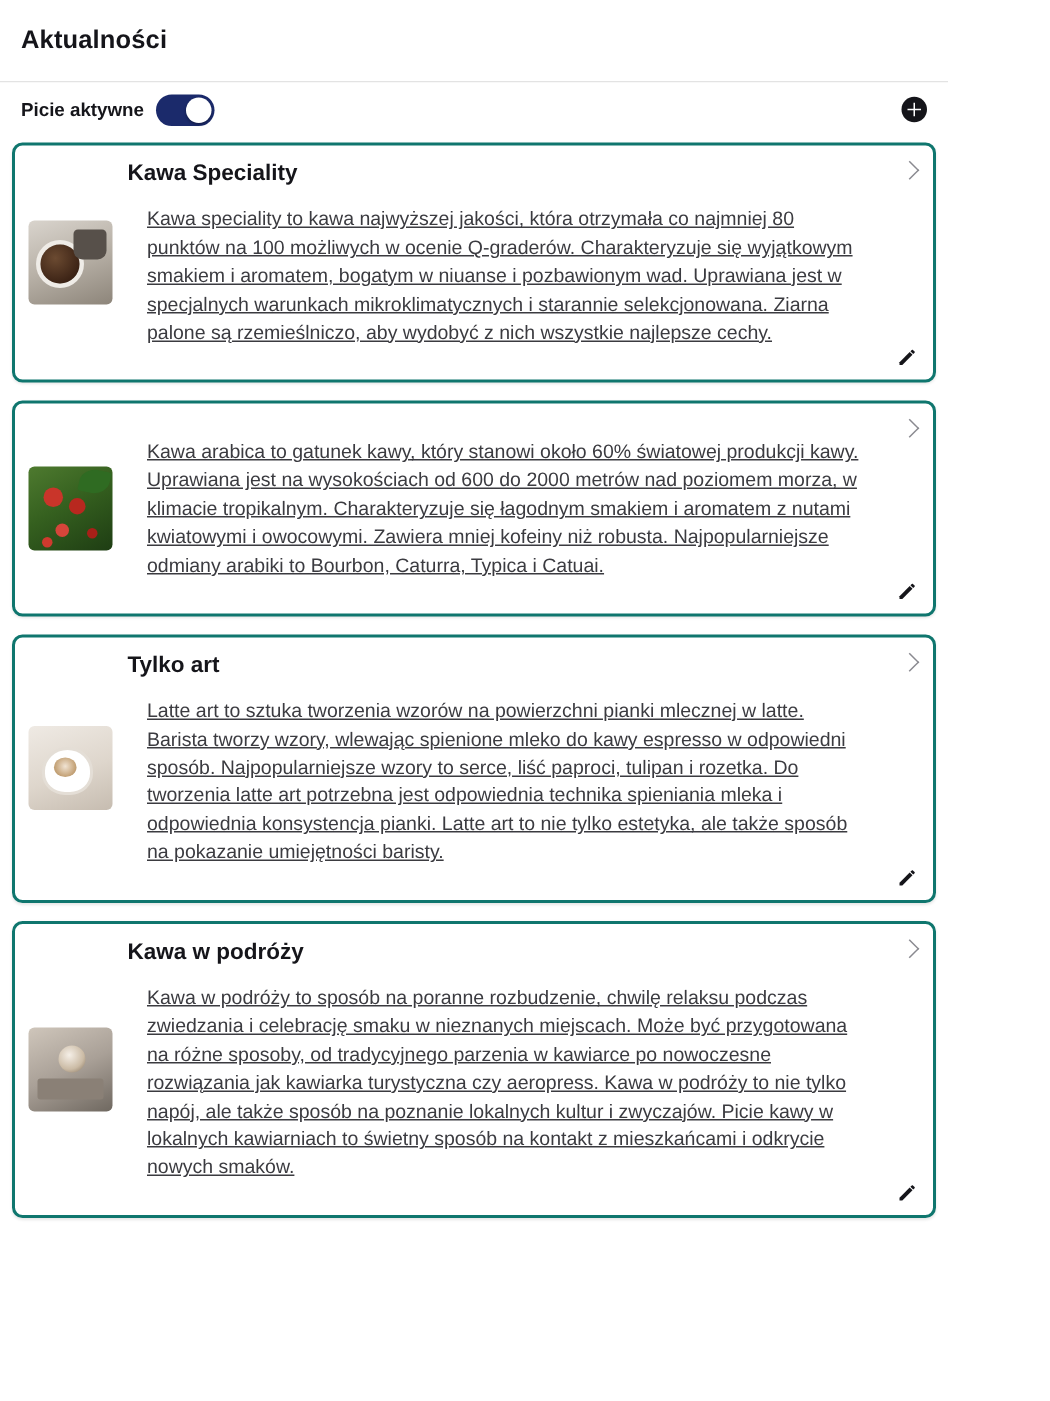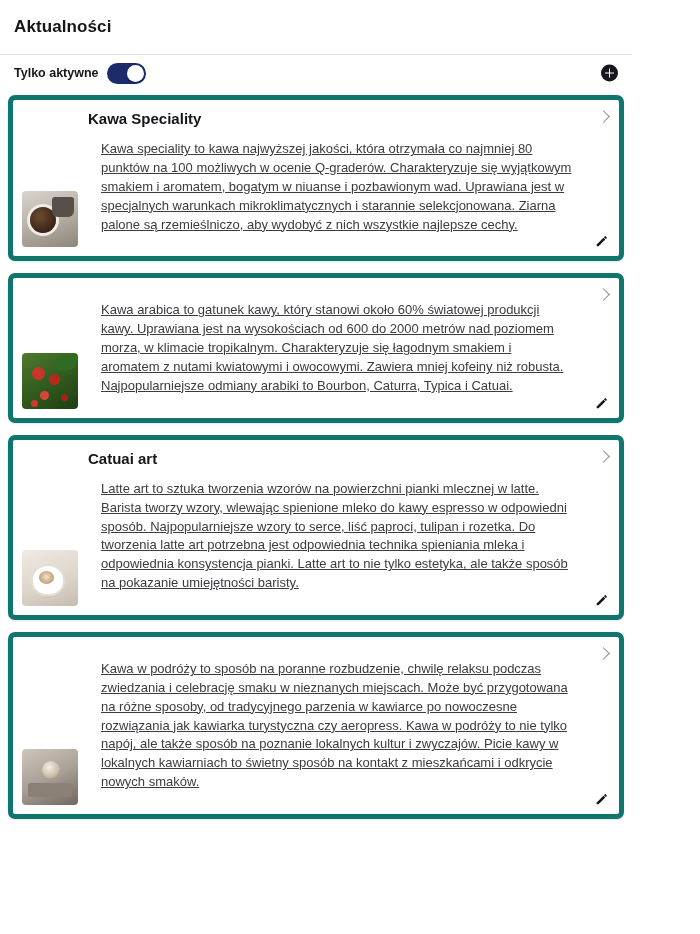--- a/index.html
+++ b/index.html
@@ -98,27 +98,27 @@
     background: #ffffff;
   }
 
   
   .list {
     padding: 4px 8px 0 8px;
   }
   .card {
     position: relative;
     background: #ffffff;
-    border: 5px solid #0f766e;
+    border: 2px solid #0f766e;
     border-radius: 7px;
     box-shadow: 0 1px 2px rgba(0,0,0,0.10);
     margin-bottom: 12px;
     padding: 9px 34px 9px 9px;
     display: flex;
-    align-items: flex-end;
+    align-items: center;
     min-height: 74px;
   }
   .thumb {
     width: 56px;
     height: 56px;
     border-radius: 4px;
     flex: none;
     margin-right: 10px;
     overflow: hidden;
     position: relative;
@@ -251,21 +251,21 @@
 </head>
 <body>
 
 <div class="app">
 
   <div class="header">
     <div class="header-title">Aktualności</div>
   </div>
 
   <div class="filter-bar">
-    <span class="filter-label">Tylko aktywne</span>
+    <span class="filter-label">Picie aktywne</span>
     <div class="toggle">
       <div class="knob"></div>
     </div>
     <div class="add-button">
       <span class="plus-h"></span>
       <span class="plus-v"></span>
     </div>
   </div>
 
   <div class="list">
@@ -295,35 +295,36 @@
         <svg viewBox="0 0 24 24" width="16" height="16" aria-hidden="true">
           <path d="M4 17.2V20h2.8L17 9.8 14.2 7 4 17.2z" fill="#15151a"></path>
           <path d="M19.1 7.7c.3-.3.3-.8 0-1.1l-1.7-1.7c-.3-.3-.8-.3-1.1 0l-1.4 1.4 2.8 2.8 1.4-1.4z" fill="#15151a"></path>
         </svg>
       </div>
     </div>
 
     <div class="card">
       <div class="thumb thumb-latte"></div>
       <div class="card-body">
-        <h2 class="card-title">Catuai art</h2>
+        <h2 class="card-title">Tylko art</h2>
         <p class="card-desc">Latte art to sztuka tworzenia wzorów na powierzchni pianki mlecznej w latte. Barista tworzy wzory, wlewając spienione mleko do kawy espresso w odpowiedni sposób. Najpopularniejsze wzory to serce, liść paproci, tulipan i rozetka. Do tworzenia latte art potrzebna jest odpowiednia technika spieniania mleka i odpowiednia konsystencja pianki. Latte art to nie tylko estetyka, ale także sposób na pokazanie umiejętności baristy.</p>
       </div>
       <div class="chevron"></div>
       <div class="edit-icon">
         <svg viewBox="0 0 24 24" width="16" height="16" aria-hidden="true">
           <path d="M4 17.2V20h2.8L17 9.8 14.2 7 4 17.2z" fill="#15151a"></path>
           <path d="M19.1 7.7c.3-.3.3-.8 0-1.1l-1.7-1.7c-.3-.3-.8-.3-1.1 0l-1.4 1.4 2.8 2.8 1.4-1.4z" fill="#15151a"></path>
         </svg>
       </div>
     </div>
 
     <div class="card">
       <div class="thumb thumb-podroz"></div>
       <div class="card-body">
+        <h2 class="card-title">Kawa w podróży</h2>
         <p class="card-desc">Kawa w podróży to sposób na poranne rozbudzenie, chwilę relaksu podczas zwiedzania i celebrację smaku w nieznanych miejscach. Może być przygotowana na różne sposoby, od tradycyjnego parzenia w kawiarce po nowoczesne rozwiązania jak kawiarka turystyczna czy aeropress. Kawa w podróży to nie tylko napój, ale także sposób na poznanie lokalnych kultur i zwyczajów. Picie kawy w lokalnych kawiarniach to świetny sposób na kontakt z mieszkańcami i odkrycie nowych smaków.</p>
       </div>
       <div class="chevron"></div>
       <div class="edit-icon">
         <svg viewBox="0 0 24 24" width="16" height="16" aria-hidden="true">
           <path d="M4 17.2V20h2.8L17 9.8 14.2 7 4 17.2z" fill="#15151a"></path>
           <path d="M19.1 7.7c.3-.3.3-.8 0-1.1l-1.7-1.7c-.3-.3-.8-.3-1.1 0l-1.4 1.4 2.8 2.8 1.4-1.4z" fill="#15151a"></path>
         </svg>
       </div>
     </div>

